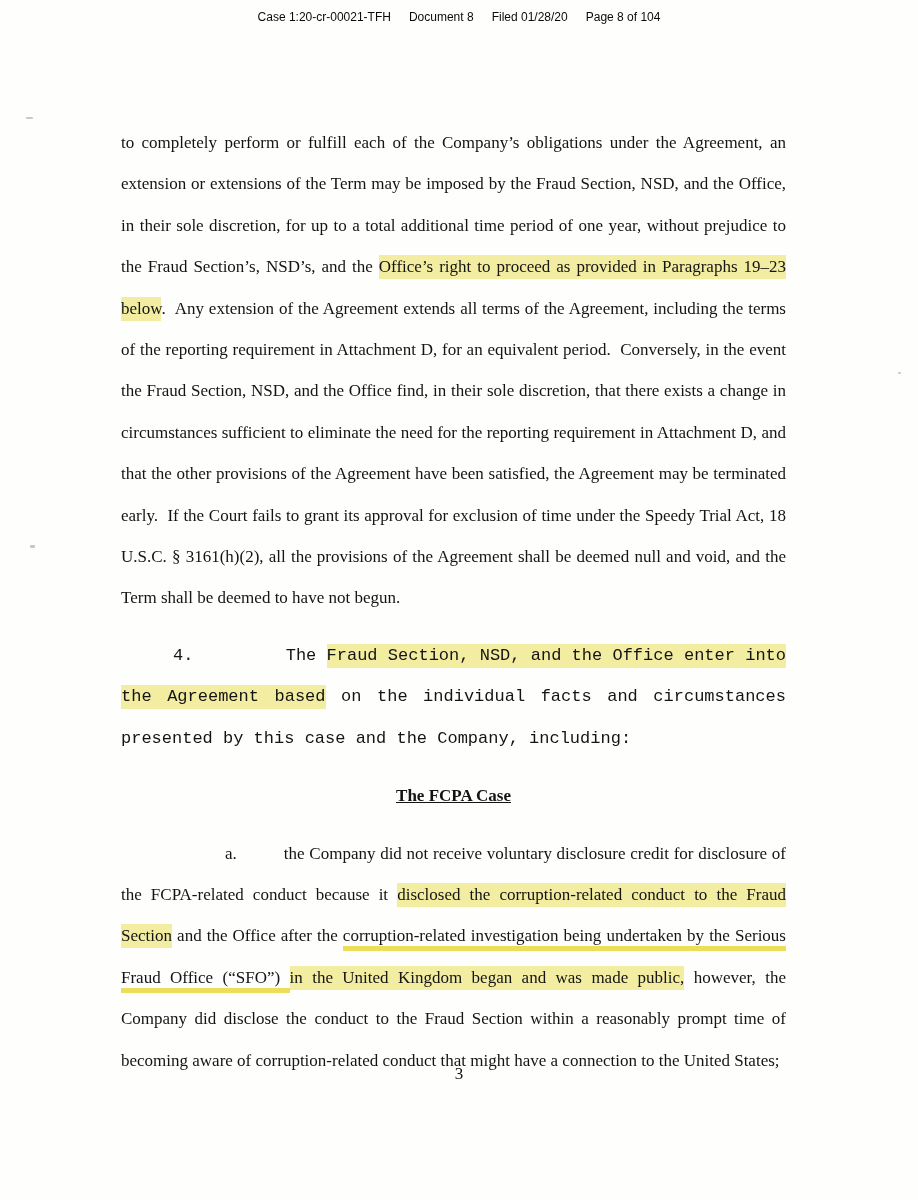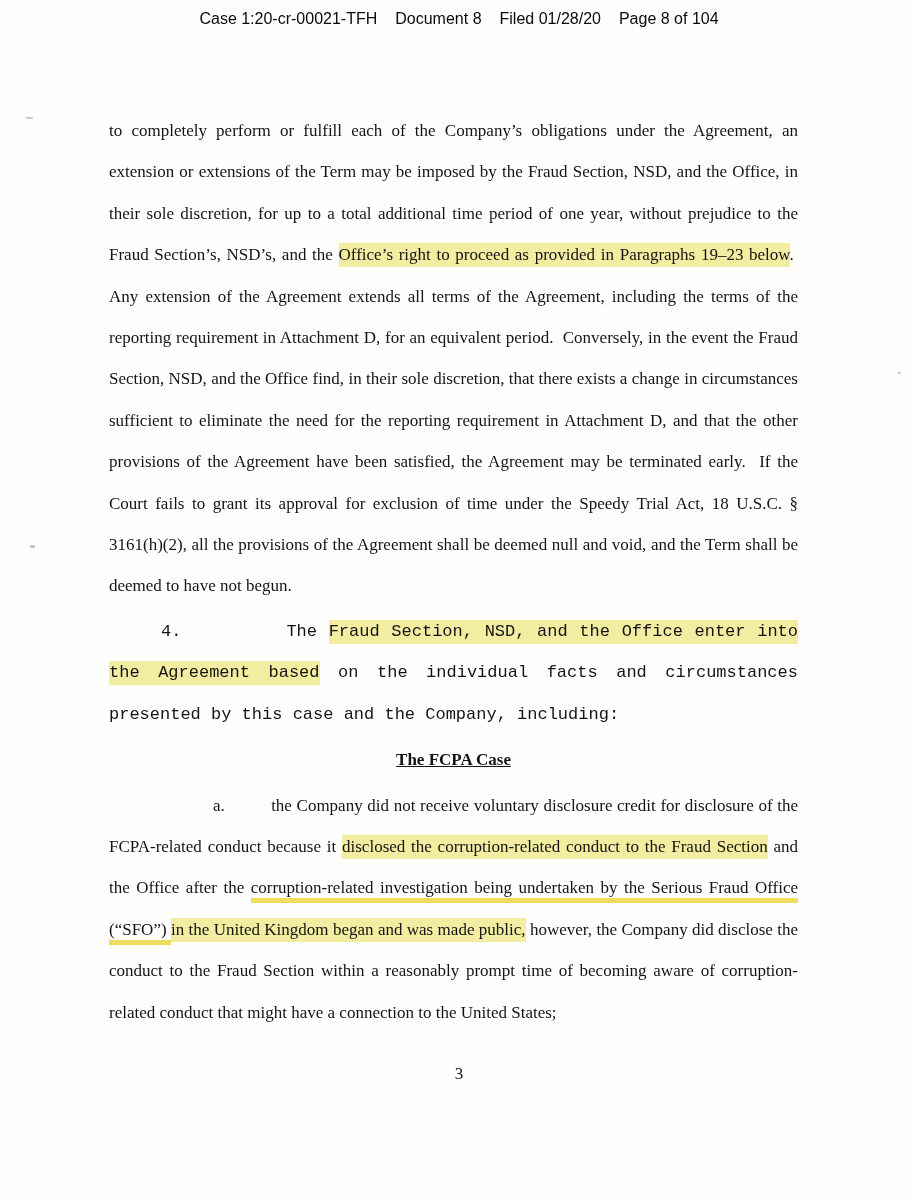--- a/index.html
+++ b/index.html
@@ -12,31 +12,31 @@
     width:918px;height:1200px;
     background:#fefefd;
     margin:0 auto;
     overflow:hidden;
     color:#141414;
   }
   .header{
     position:absolute;top:10px;left:0;right:0;
     display:flex;justify-content:center;gap:18px;
     font-family:"Liberation Sans",sans-serif;
-    font-size:16px;
+    font-size:12px;
     color:#0a0a0a;
   }
   .body-text{
     position:absolute;top:106px;left:105px;width:697px;
     font-family:"Liberation Serif",serif;
     font-size:17px;
     line-height:41.4px;
     text-align:justify;
   }
-  .body-text p{margin:4px;padding:0;}
+  .body-text p{margin:16px;padding:0;}
   .indent-1{text-indent:52px;font-family:Liberation Mono, monospace;}
   .indent-2{text-indent:104px;}
   .heading{
     text-align:center;
     text-indent:0;
     font-weight:bold;
     text-decoration:underline;
   }
   .hl{
     background:var(--hl);

